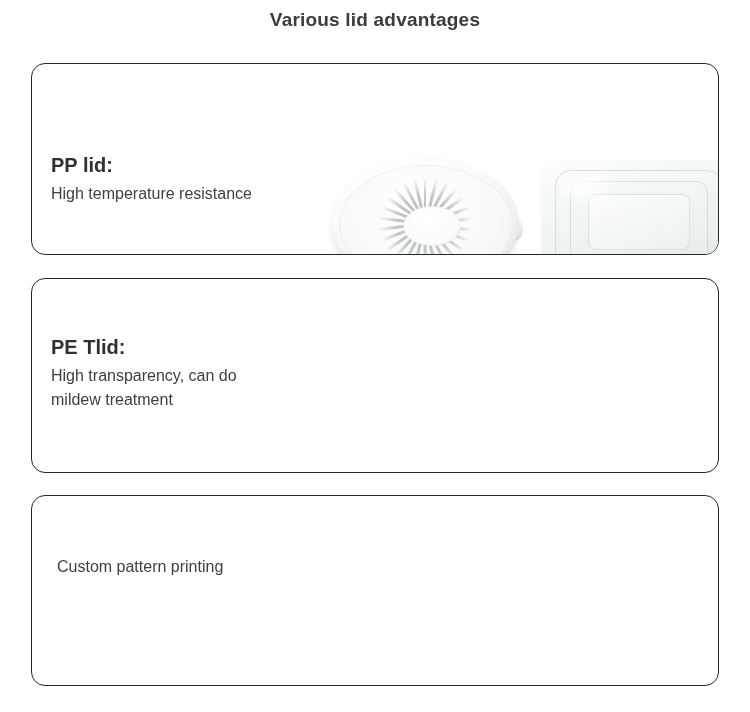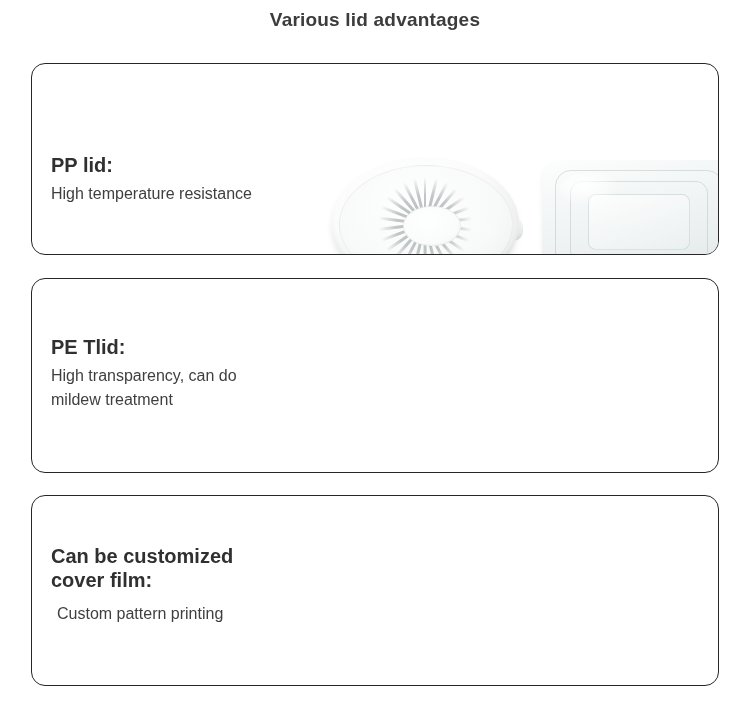--- a/index.html
+++ b/index.html
@@ -181,18 +181,16 @@
     <div class="card-heading">PE Tlid:</div>
     <div class="card-sub">High transparency, can do
 mildew treatment</div>
   </div>
 
 </div>
 
 <div class="card" id="card-3">
 
   <div class="card-text">
-    <div class="card-heading">Can be customized
-cover film:</div>
     <div class="card-sub">Custom pattern printing</div>
   </div>
 
 </div>
 
 </body></html>

